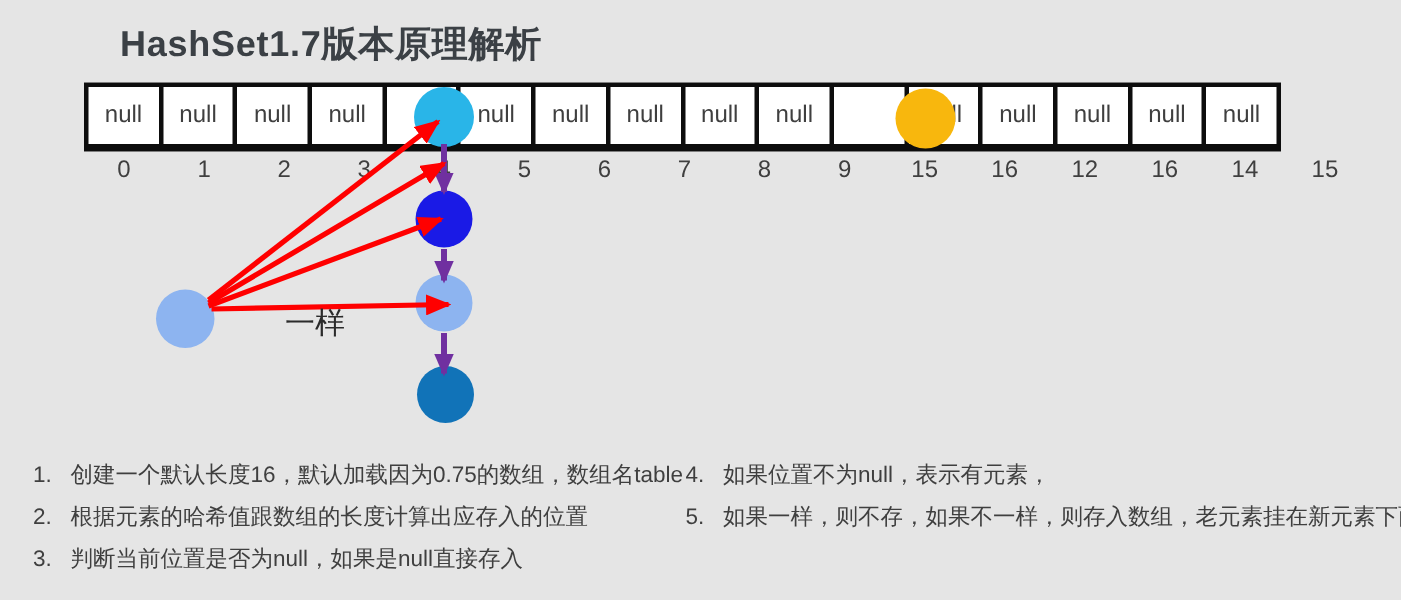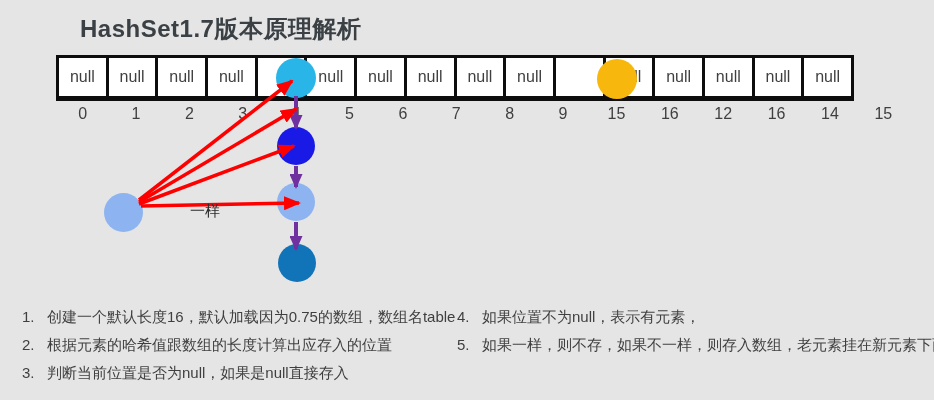--- a/index.html
+++ b/index.html
@@ -69,21 +69,21 @@
     position: absolute;
     left: 0; top: 0;
     width: 934px;
     height: 400px;
     pointer-events: none;
   }
   .same-label {
     position: absolute;
     left: 190px;
     top: 202px;
-    font-size: 15px;
+    font-size: 20px;
     color: #2b2b2b;
   }
   .steps {
     position: absolute;
     top: 308px;
     font-size: 15px;
     color: #3f3f3f;
   }
   .steps-left  { left: 22px;  width: 430px; }
   .steps-right { left: 457px; width: 470px; }

